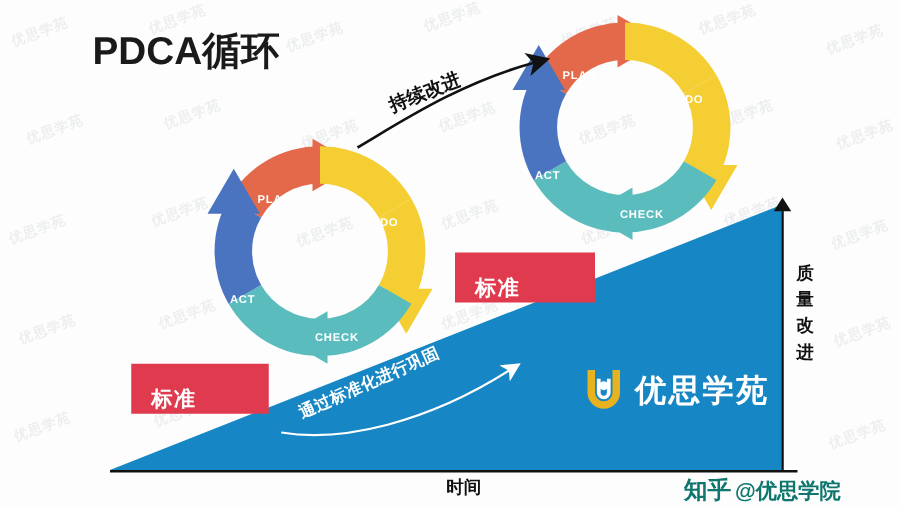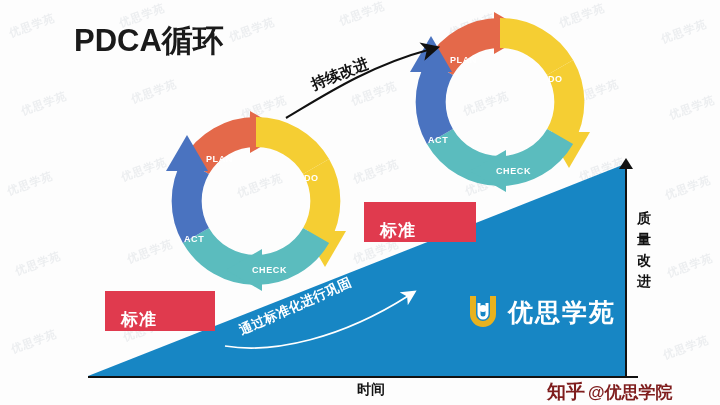--- a/index.html
+++ b/index.html
@@ -92,21 +92,21 @@
   #brand{
     position:absolute;left:466px;top:292px;display:flex;align-items:center;
   }
   #brand-name{
     color:#ffffff;font-size:25px;font-weight:bold;letter-spacing:2px;margin-left:8px;
   }
 
   
   #zhihu{
     position:absolute;left:547px;top:379px;
-    font-size:19px;color:#7f1d1d;font-weight:bold;white-space:nowrap;
+    font-size:19px;color:#0f766e;font-weight:bold;white-space:nowrap;
     display:flex;align-items:center;gap:3px;
   }
   #zhihu .at{font-size:17px;}
 </style>
 </head>
 <body>
 
 <div id="stage">
 
   <div id="bg-watermarks">

